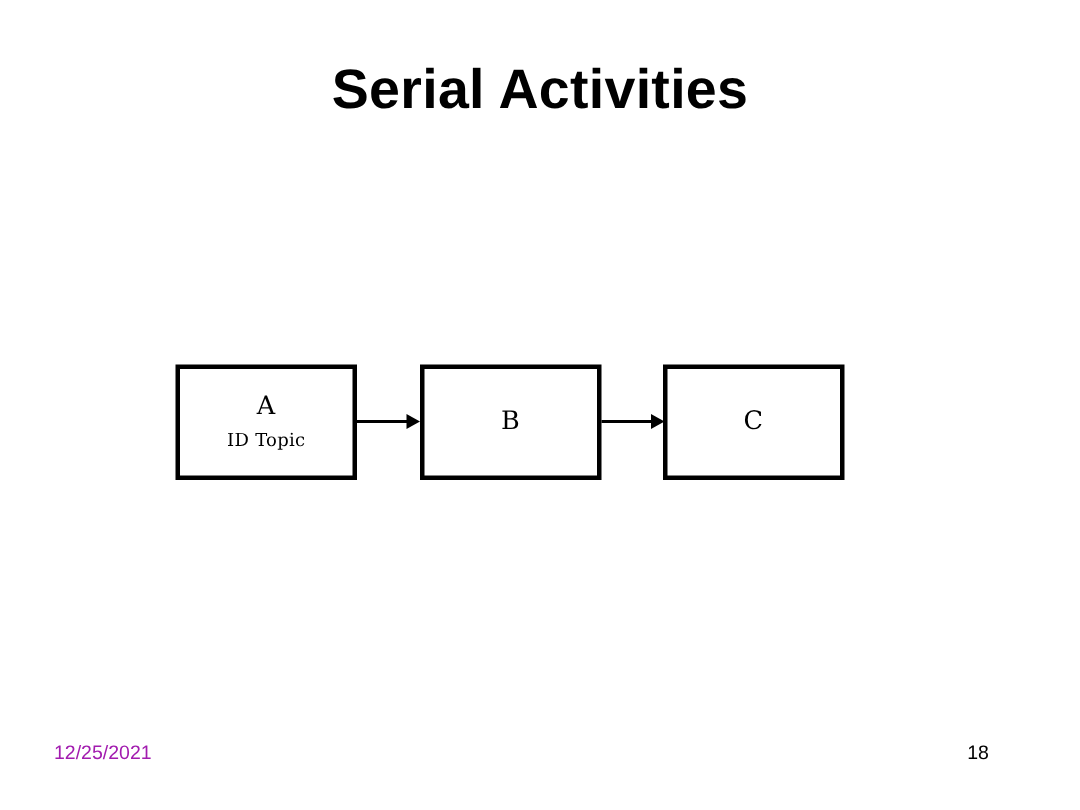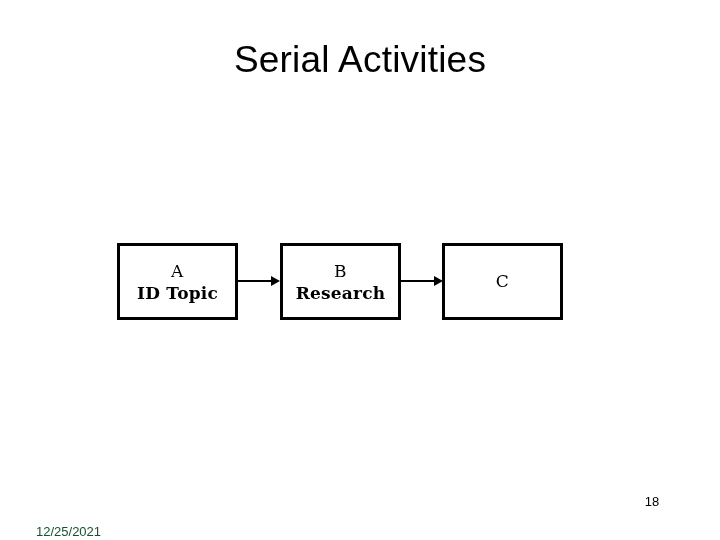--- a/index.html
+++ b/index.html
@@ -27,21 +27,21 @@
 
   
   #slide-title {
     position: absolute;
     left: 0;
     top: 38px;
     width: 720px;
     text-align: center;
     font-family: "Liberation Sans", sans-serif;
     font-size: 37px;
-    font-weight: normal;
+    font-weight: bold;
     line-height: 44px;
     letter-spacing: 0.2px;
     color: #000000;
     white-space: nowrap;
   }
 
   
   #diagram {
     position: absolute;
     left: 117px;
@@ -66,23 +66,23 @@
     color: #000000;
   }
   .flow-box .box-letter {
     font-size: 17px;
     line-height: 20px;
     font-weight: normal;
     margin-bottom: 2px;
     letter-spacing: 0.5px;
   }
   .flow-box .box-label {
-    font-size: 17px;
+    font-size: 12px;
     line-height: 20px;
-    font-weight: bold;
+    font-weight: normal;
     white-space: nowrap;
     letter-spacing: 0.2px;
   }
 
   #box-a { left: 0px; }
   #box-b { left: 163px; }
   #box-c { left: 325px; }
 
   
   .flow-arrow {
@@ -114,23 +114,22 @@
   }
 
   
   #footer-date {
     position: absolute;
     left: 36px;
     top: 494px;
     font-family: "Liberation Sans", sans-serif;
     font-size: 13px;
     line-height: 16px;
-    color: #14532d;
+    color: #a21caf;
     white-space: nowrap;
-    margin-top: 30px;
   }
   #footer-page {
     position: absolute;
     left: 620px;
     top: 494px;
     width: 64px;
     text-align: center;
     font-family: "Liberation Sans", sans-serif;
     font-size: 13px;
     line-height: 16px;
@@ -152,21 +151,20 @@
       <div class="box-label">ID Topic</div>
     </div>
 
     <div id="arrow-ab" class="flow-arrow">
       <div class="arrow-shaft"></div>
       <div class="arrow-head"></div>
     </div>
 
     <div id="box-b" class="flow-box">
       <div class="box-letter">B</div>
-      <div class="box-label">Research</div>
     </div>
 
     <div id="arrow-bc" class="flow-arrow">
       <div class="arrow-shaft"></div>
       <div class="arrow-head"></div>
     </div>
 
     <div id="box-c" class="flow-box">
       <div class="box-letter">C</div>
     </div>

